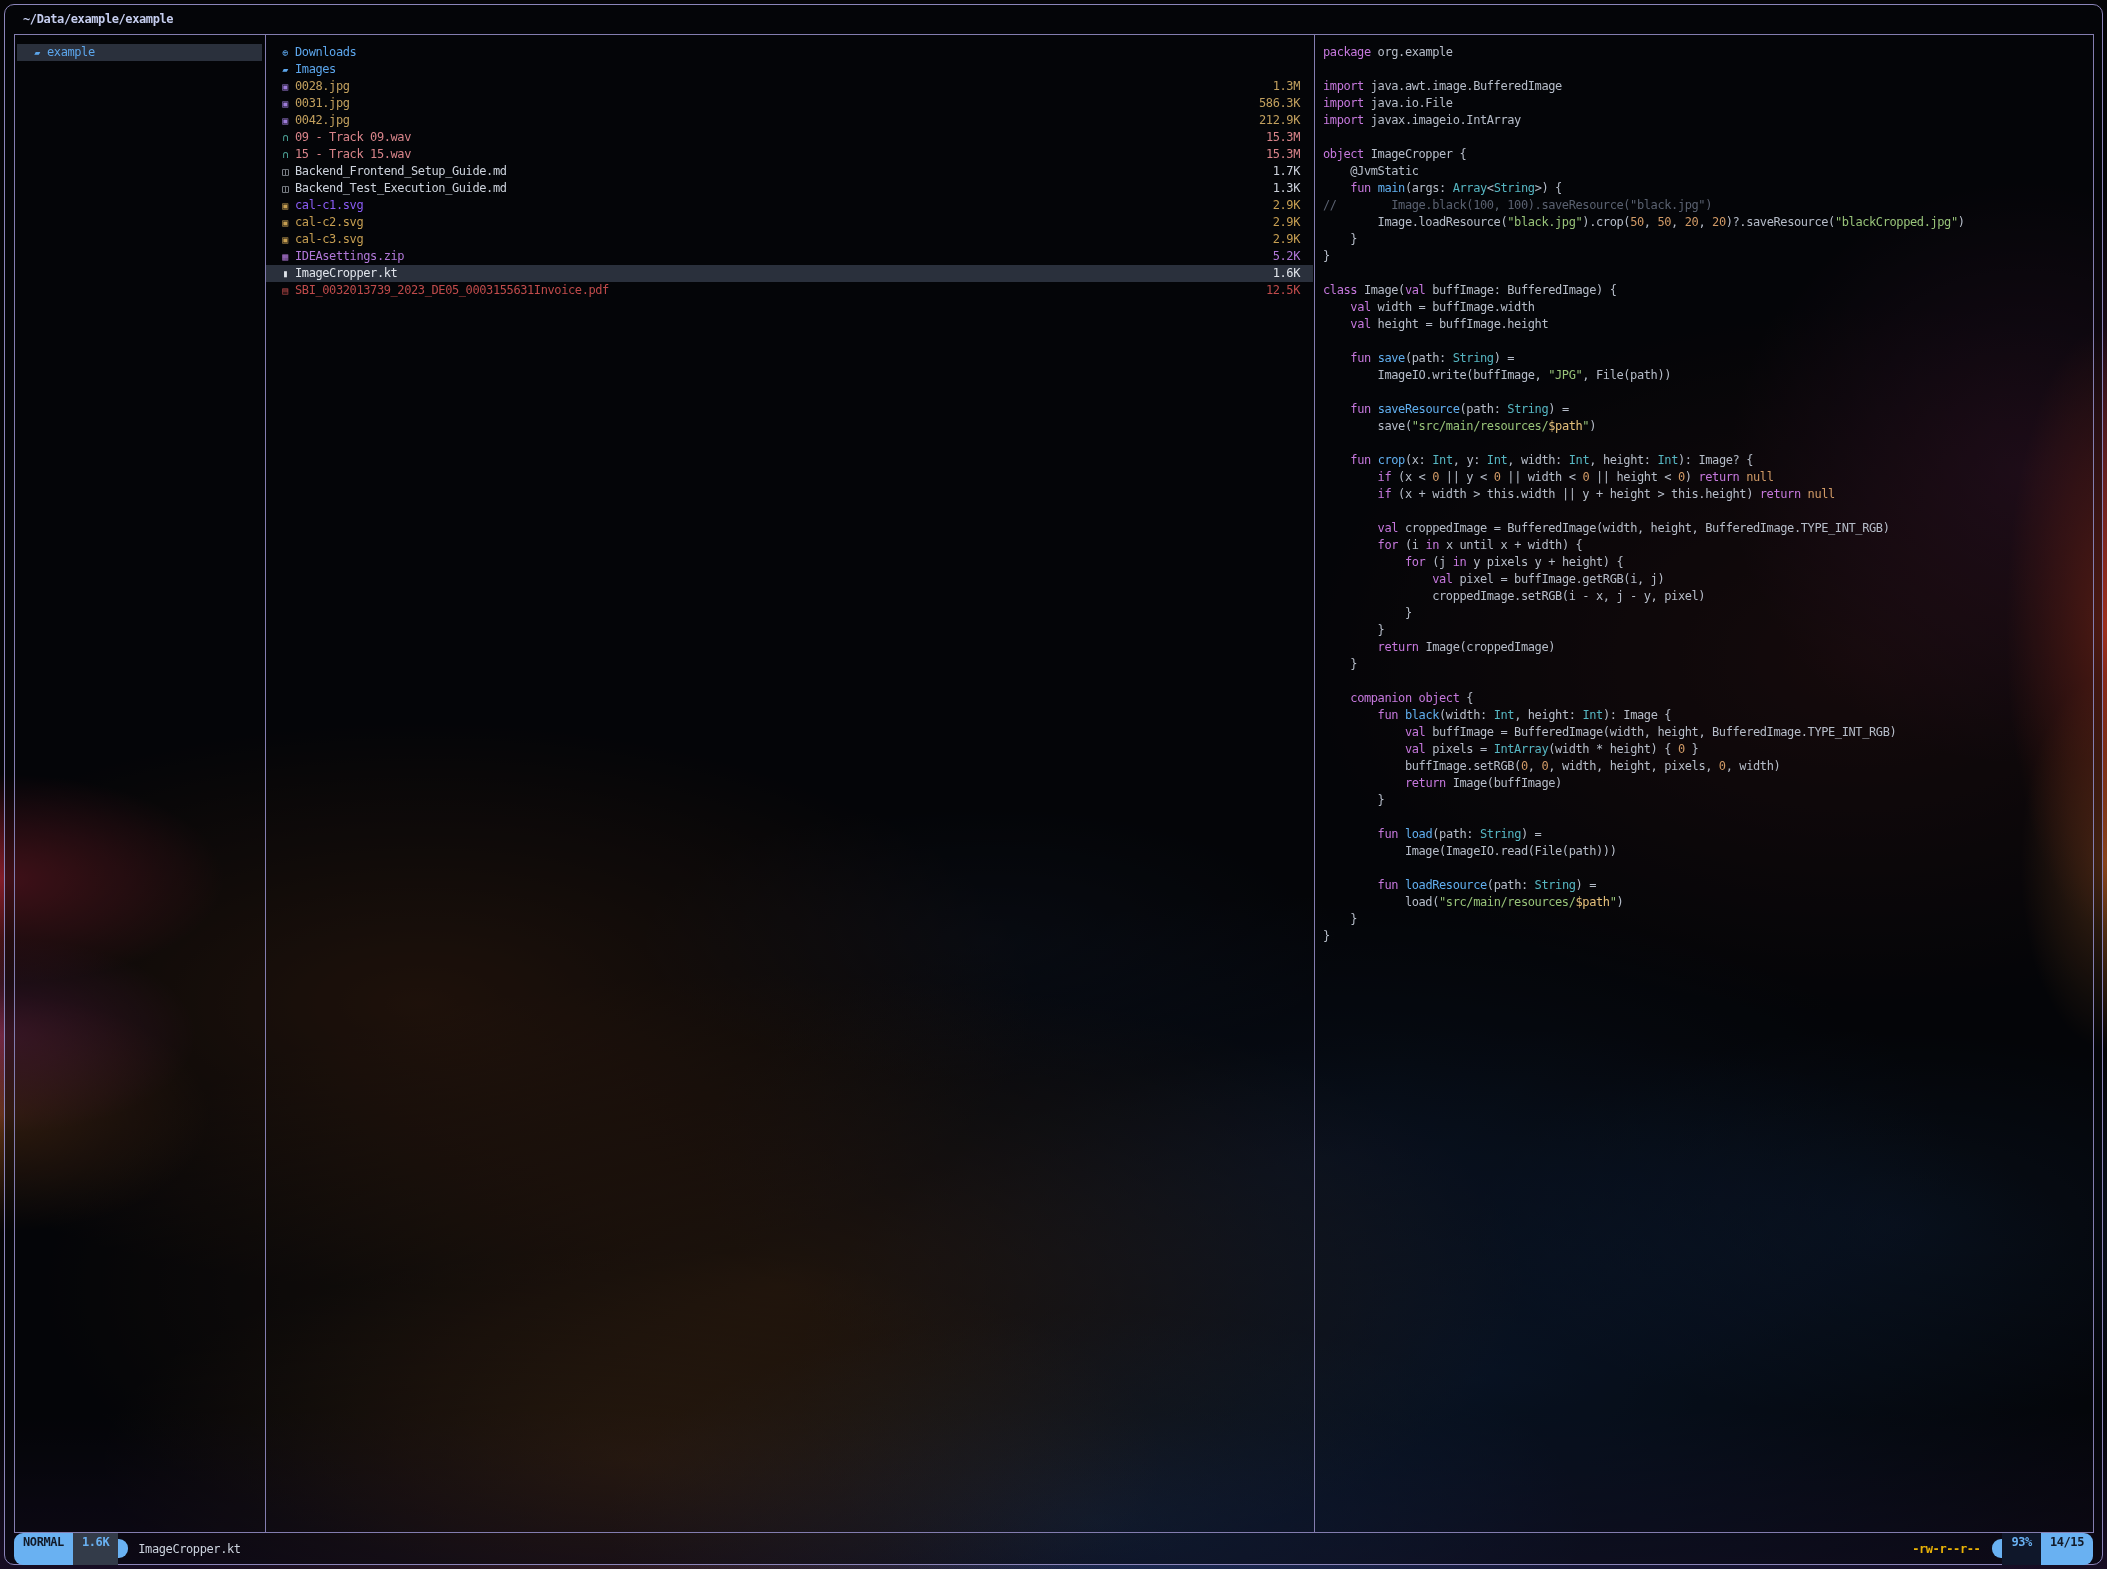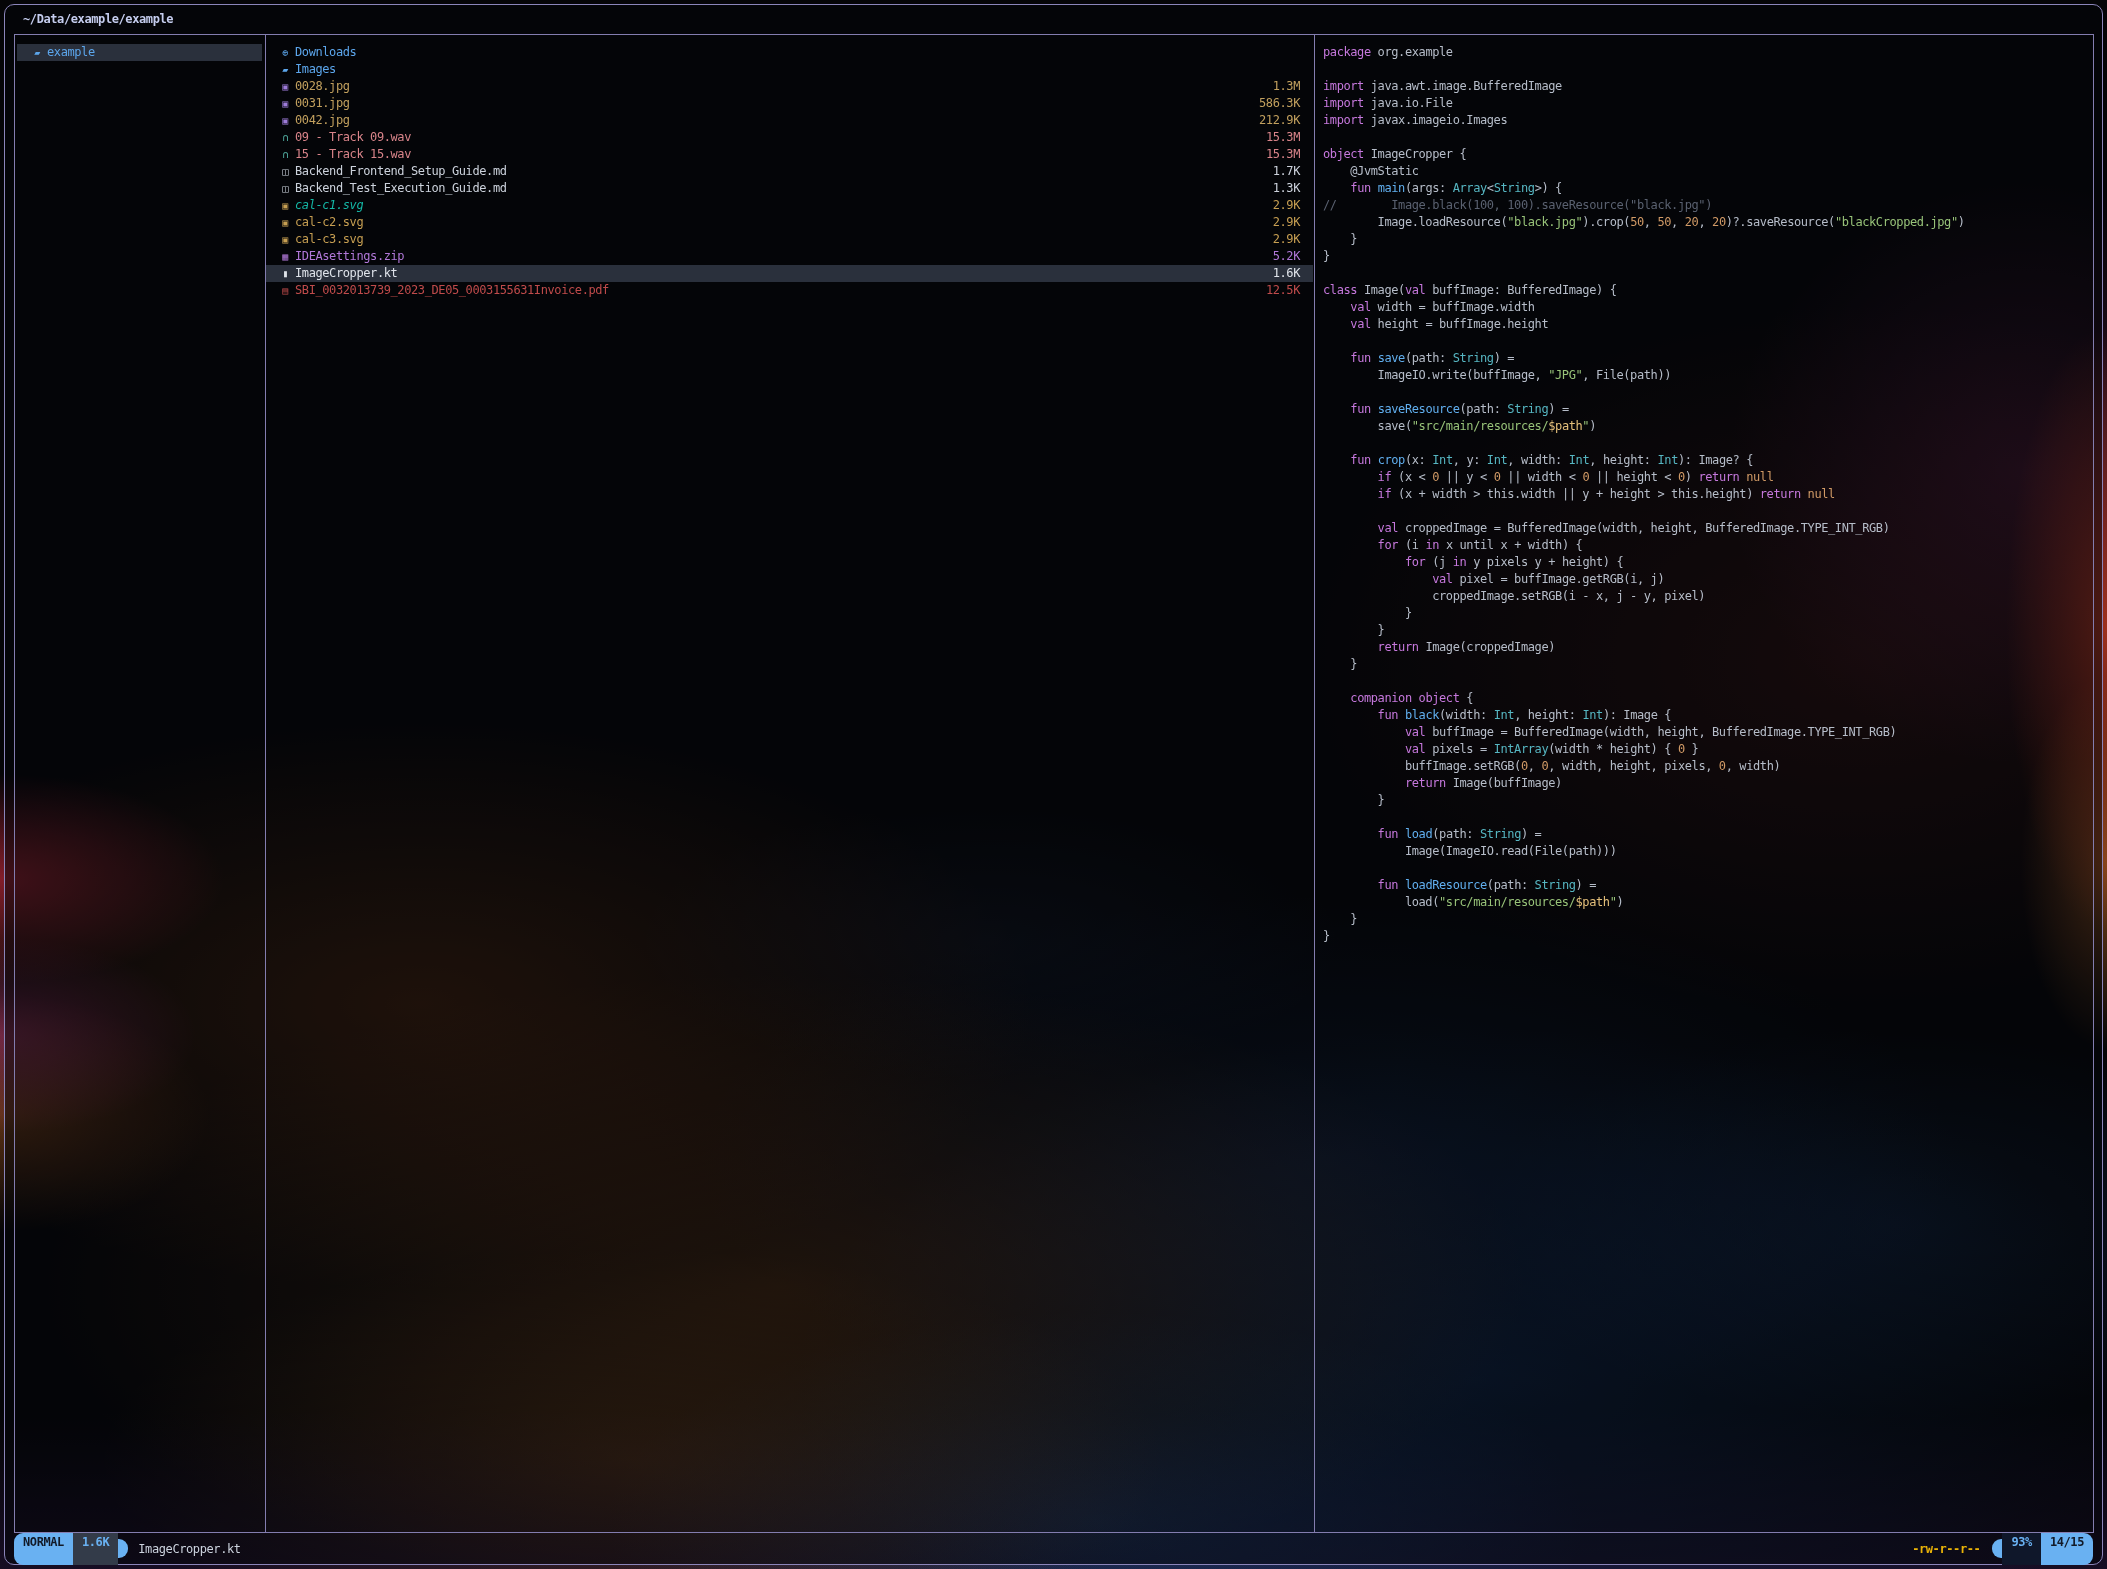--- a/index.html
+++ b/index.html
@@ -82,33 +82,33 @@
       <div class="pane files" id="files-pane">
           <div class="row"><span class="ficon" style="color: rgb(92, 166, 236);">⊕</span><span class="fname" style="color: rgb(92, 166, 236);">Downloads</span></div>
           <div class="row"><span class="ficon" style="color: rgb(92, 166, 236);">▰</span><span class="fname" style="color: rgb(92, 166, 236);">Images</span></div>
           <div class="row"><span class="ficon" style="color: rgb(157, 123, 216);">▣</span><span class="fname" style="color: rgb(194, 160, 94);">0028.jpg</span><span class="fsize" style="color: rgb(194, 160, 94);">1.3M</span></div>
           <div class="row"><span class="ficon" style="color: rgb(157, 123, 216);">▣</span><span class="fname" style="color: rgb(194, 160, 94);">0031.jpg</span><span class="fsize" style="color: rgb(194, 160, 94); text-align: center;">586.3K</span></div>
           <div class="row"><span class="ficon" style="color: rgb(157, 123, 216);">▣</span><span class="fname" style="color: rgb(194, 160, 94);">0042.jpg</span><span class="fsize" style="color: rgb(194, 160, 94);">212.9K</span></div>
           <div class="row"><span class="ficon" style="color: rgb(85, 181, 168);">∩</span><span class="fname" style="color: rgb(217, 132, 138);">09 - Track 09.wav</span><span class="fsize" style="color: rgb(217, 132, 138);">15.3M</span></div>
           <div class="row"><span class="ficon" style="color: rgb(85, 181, 168);">∩</span><span class="fname" style="color: rgb(217, 132, 138);">15 - Track 15.wav</span><span class="fsize" style="color: rgb(217, 132, 138);">15.3M</span></div>
           <div class="row"><span class="ficon" style="color: rgb(204, 210, 220);">◫</span><span class="fname" style="color: rgb(204, 210, 220);">Backend_Frontend_Setup_Guide.md</span><span class="fsize" style="color: rgb(204, 210, 220);">1.7K</span></div>
           <div class="row"><span class="ficon" style="color: rgb(204, 210, 220);">◫</span><span class="fname" style="color: rgb(204, 210, 220);">Backend_Test_Execution_Guide.md</span><span class="fsize" style="color: rgb(204, 210, 220);">1.3K</span></div>
-          <div class="row"><span class="ficon" style="color: rgb(199, 159, 82);">▣</span><span class="fname" style="color: #14b8a6; font-style: italic;">cal-c1.svg</span><span class="fsize" style="color: rgb(199, 159, 82);">2.9K</span></div>
+          <div class="row"><span class="ficon" style="color: rgb(199, 159, 82);">▣</span><span class="fname" style="color: #8b5cf6;">cal-c1.svg</span><span class="fsize" style="color: rgb(199, 159, 82);">2.9K</span></div>
           <div class="row"><span class="ficon" style="color: rgb(199, 159, 82);">▣</span><span class="fname" style="color: rgb(199, 159, 82);">cal-c2.svg</span><span class="fsize" style="color: rgb(199, 159, 82);">2.9K</span></div>
           <div class="row"><span class="ficon" style="color: rgb(199, 159, 82);">▣</span><span class="fname" style="color: rgb(199, 159, 82);">cal-c3.svg</span><span class="fsize" style="color: rgb(199, 159, 82);">2.9K</span></div>
           <div class="row"><span class="ficon" style="color: rgb(177, 120, 216);">▦</span><span class="fname" style="color: rgb(177, 120, 216);">IDEAsettings.zip</span><span class="fsize" style="color: rgb(177, 120, 216);">5.2K</span></div>
           <div class="row selected"><span class="ficon" style="color: rgb(223, 227, 234);">▮</span><span class="fname" style="color: rgb(223, 227, 234);">ImageCropper.kt</span><span class="fsize" style="color: rgb(223, 227, 234);">1.6K</span></div>
           <div class="row"><span class="ficon" style="color: rgb(192, 75, 75);">▤</span><span class="fname" style="color: rgb(192, 75, 75);">SBI_0032013739_2023_DE05_0003155631Invoice.pdf</span><span class="fsize" style="color: rgb(192, 75, 75);">12.5K</span></div>
         </div>
       <div class="pane preview" id="preview-pane">
           <div class="cl"><span class="tok-k">package</span><span class="tok-p"> org.example</span></div>
           <div class="cl">&nbsp;</div>
           <div class="cl"><span class="tok-k">import</span><span class="tok-p"> java.awt.image.BufferedImage</span></div>
           <div class="cl"><span class="tok-k">import</span><span class="tok-p"> java.io.File</span></div>
-          <div class="cl"><span class="tok-k">import</span><span class="tok-p"> javax.imageio.Images</span></div>
+          <div class="cl"><span class="tok-k">import</span><span class="tok-p"> javax.imageio.IntArray</span></div>
           <div class="cl">&nbsp;</div>
           <div class="cl"><span class="tok-k">object</span><span class="tok-p"> ImageCropper {</span></div>
           <div class="cl"><span class="tok-p">    @JvmStatic</span></div>
           <div class="cl"><span class="tok-p">    </span><span class="tok-k">fun</span><span class="tok-p"> </span><span class="tok-f">main</span><span class="tok-p">(args: </span><span class="tok-t">Array</span><span class="tok-p">&lt;</span><span class="tok-t">String</span><span class="tok-p">&gt;) {</span></div>
           <div class="cl"><span class="tok-c">//        Image.black(100, 100).saveResource("black.jpg")</span></div>
           <div class="cl"><span class="tok-p">        Image.loadResource(</span><span class="tok-s">"black.jpg"</span><span class="tok-p">).crop(</span><span class="tok-n">50</span><span class="tok-p">, </span><span class="tok-n">50</span><span class="tok-p">, </span><span class="tok-n">20</span><span class="tok-p">, </span><span class="tok-n">20</span><span class="tok-p">)?.saveResource(</span><span class="tok-s">"blackCropped.jpg"</span><span class="tok-p">)</span></div>
           <div class="cl"><span class="tok-p">    }</span></div>
           <div class="cl"><span class="tok-p">}</span></div>
           <div class="cl">&nbsp;</div>
           <div class="cl"><span class="tok-k">class</span><span class="tok-p"> Image(</span><span class="tok-k">val</span><span class="tok-p"> buffImage: BufferedImage) {</span></div>

